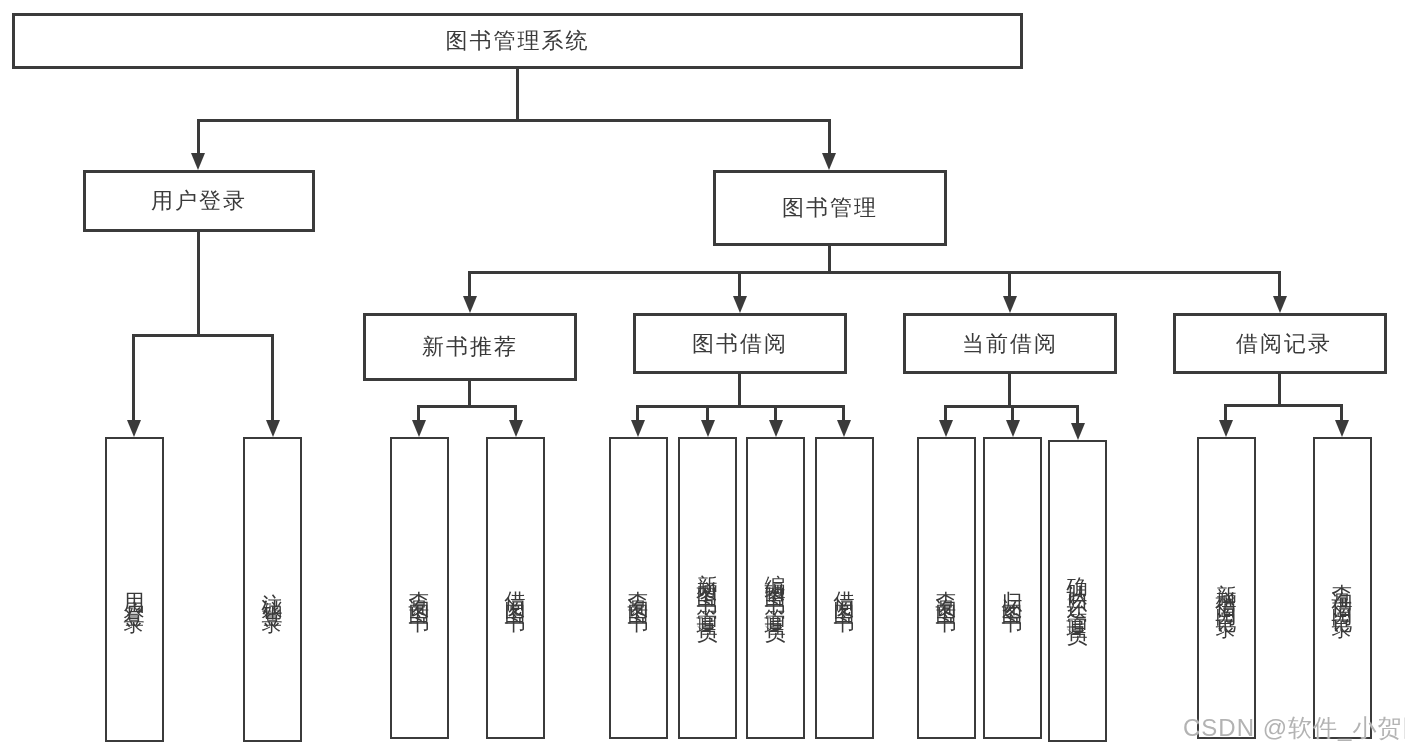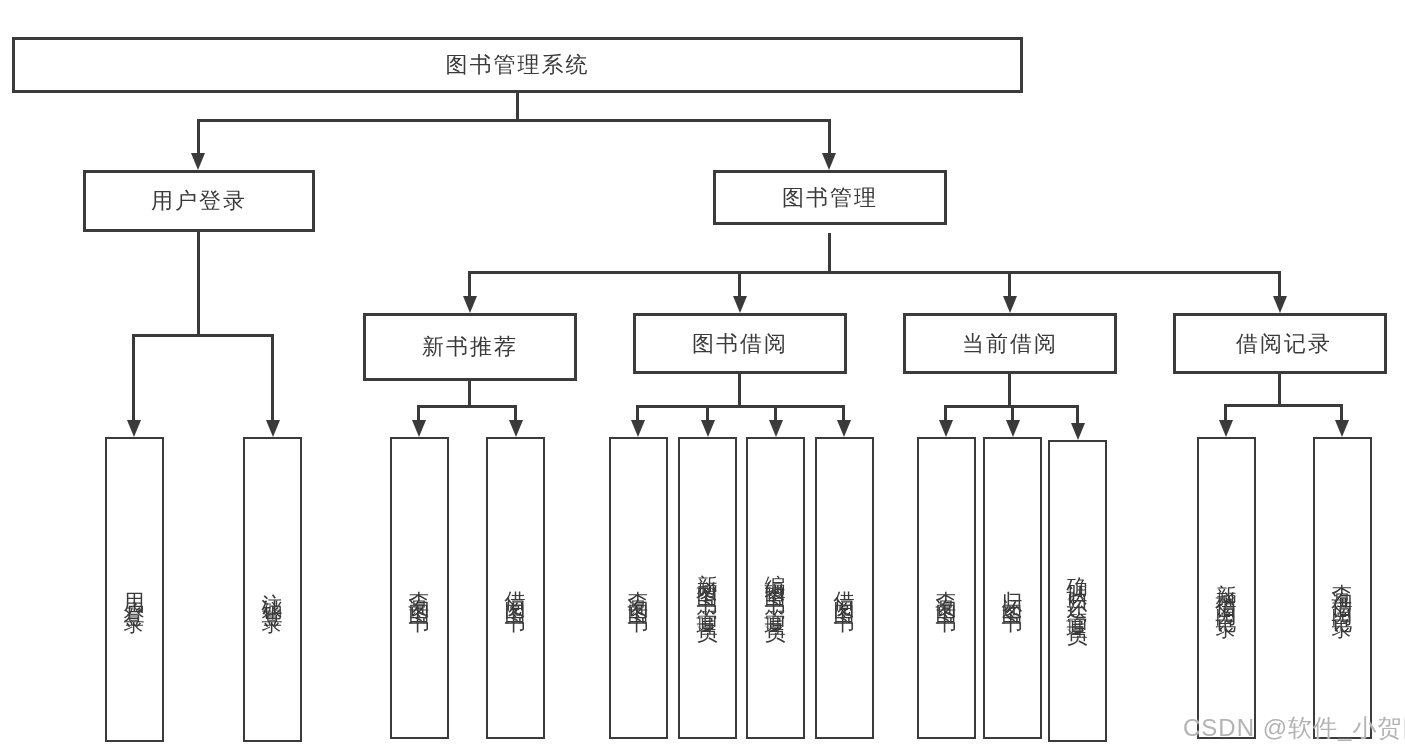--- a/index.html
+++ b/index.html
@@ -68,31 +68,31 @@
     z-index: 5;
     text-shadow: 0 0 2px #ffffff;
     white-space: nowrap;
   }
 </style>
 </head>
 <body>
 
 <div class="canvas">
 
-  <div class="hbox" style="left:12px; top:13px; width:1011px; height:56px;margin-top:24px;">图书管理系统</div>
+  <div class="hbox" style="left:12px; top:13px; width:1011px; height:56px;">图书管理系统</div>
 
   <div class="vl" style="left:516px; top:69px; height:51px;"></div>
   <div class="hl" style="left:197px; top:119px; width:634px;"></div>
   <div class="vl" style="left:197px; top:119px; height:37px;"></div>
   <div class="ar" style="left:191px; top:153px;"></div>
   <div class="vl" style="left:828px; top:119px; height:37px;"></div>
   <div class="ar" style="left:822px; top:153px;"></div>
 
   <div class="hbox" style="left:83px; top:170px; width:232px; height:62px;">用户登录</div>
-  <div class="hbox" style="left:713px; top:170px; width:234px; height:55px;">图书管理</div>
+  <div class="hbox" style="left:713px; top:170px; width:234px; height:76px;">图书管理</div>
 
   <div class="vl" style="left:197px; top:232px; height:104px;"></div>
   <div class="hl" style="left:132px; top:334px; width:141px;"></div>
   <div class="vl" style="left:132px; top:334px; height:88px;"></div>
   <div class="ar" style="left:127px; top:420px;"></div>
   <div class="vl" style="left:271px; top:334px; height:88px;"></div>
   <div class="ar" style="left:266px; top:420px;"></div>
 
   <div class="vl" style="left:828px; top:233px; height:40px;"></div>
   <div class="hl" style="left:468px; top:271px; width:813px;"></div>

